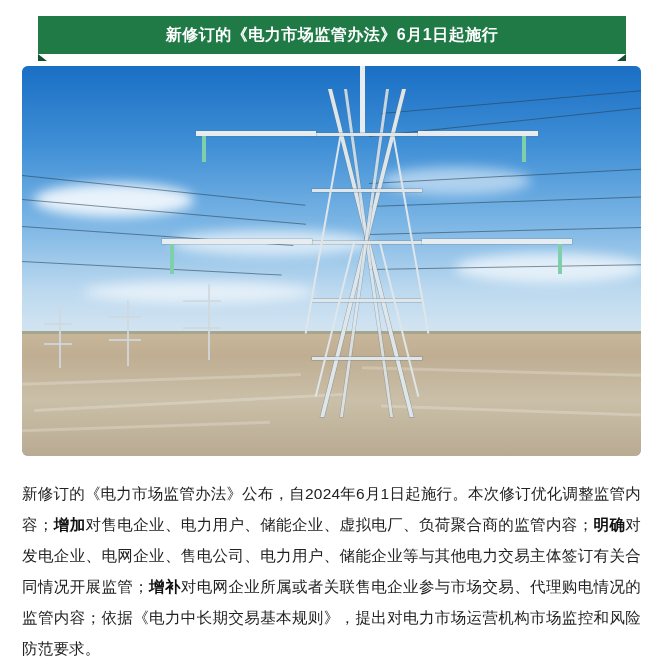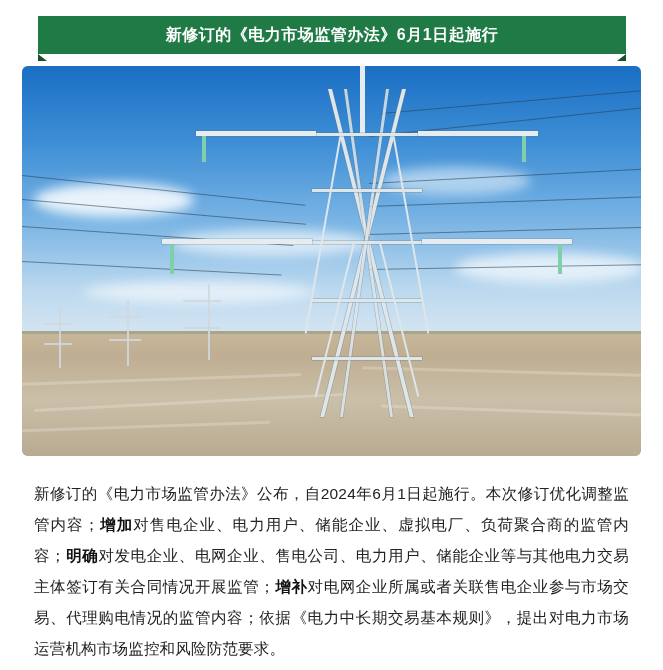--- a/index.html
+++ b/index.html
@@ -270,16 +270,16 @@
       <div class="arm arm-mid-r"></div>
 
       <div class="insulator" style="left:-80px; top:47px; height:26px;"></div>
       <div class="insulator" style="left:240px; top:47px; height:26px;"></div>
       <div class="insulator" style="left:-112px;top:155px;height:30px;"></div>
       <div class="insulator" style="left:276px; top:155px;height:30px;"></div>
     </div>
   </div>
 
   <div class="body-text">
-      <p style="margin: 12px;"><span>新修订的《电力市场监管办法》公布，自2024年6月1日起施行。本次修订优化调整监管内容；</span><b>增加</b><span>对售电企业、电力用户、储能企业、虚拟电厂、负荷聚合商的监管内容；</span><b>明确</b><span>对发电企业、电网企业、售电公司、电力用户、储能企业等与其他电力交易主体签订有关合同情况开展监管；</span><b>增补</b><span>对电网企业所属或者关联售电企业参与市场交易、代理购电情况的监管内容；依据《电力中长期交易基本规则》，提出对电力市场运营机构市场监控和风险防范要求。</span></p>
+      <p style="margin: 0px;"><span>新修订的《电力市场监管办法》公布，自2024年6月1日起施行。本次修订优化调整监管内容；</span><b>增加</b><span>对售电企业、电力用户、储能企业、虚拟电厂、负荷聚合商的监管内容；</span><b>明确</b><span>对发电企业、电网企业、售电公司、电力用户、储能企业等与其他电力交易主体签订有关合同情况开展监管；</span><b>增补</b><span>对电网企业所属或者关联售电企业参与市场交易、代理购电情况的监管内容；依据《电力中长期交易基本规则》，提出对电力市场运营机构市场监控和风险防范要求。</span></p>
     </div>
 
 </div>
 
 </body></html>

